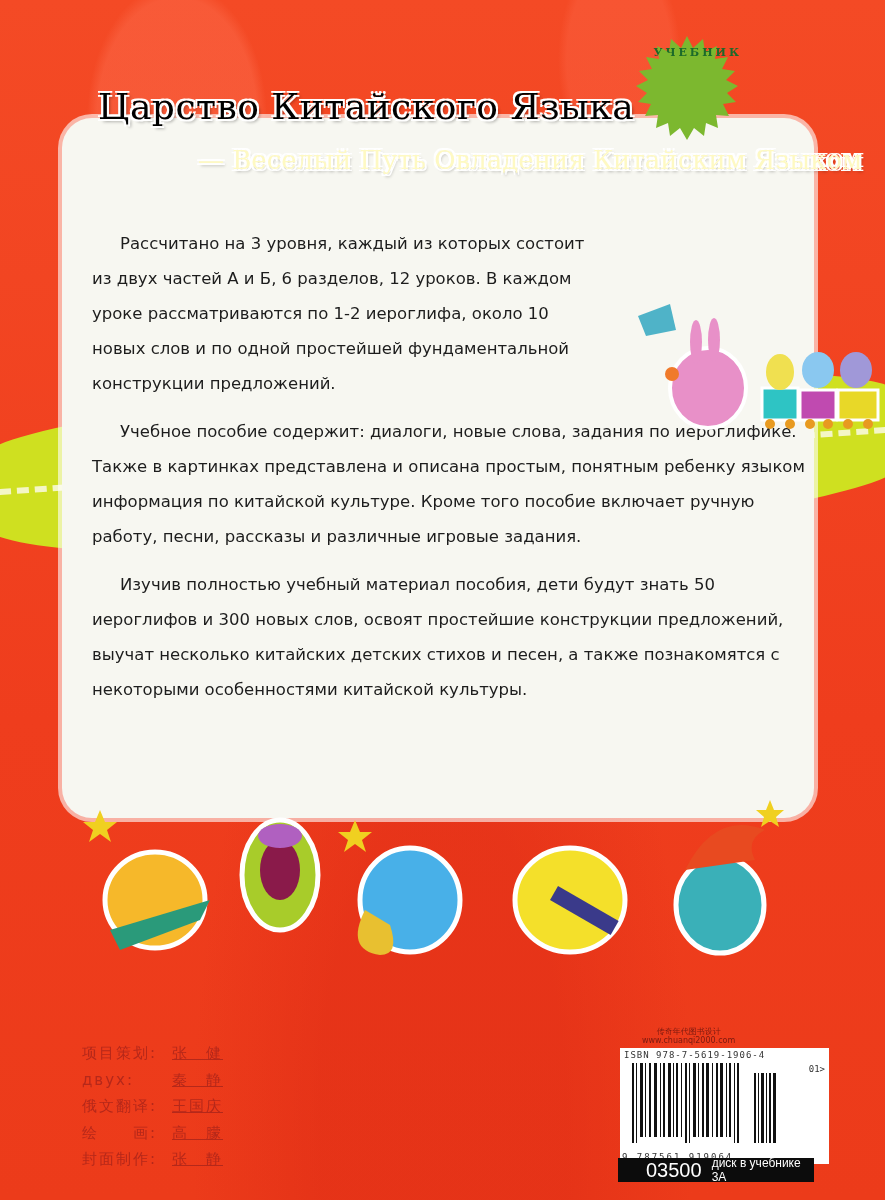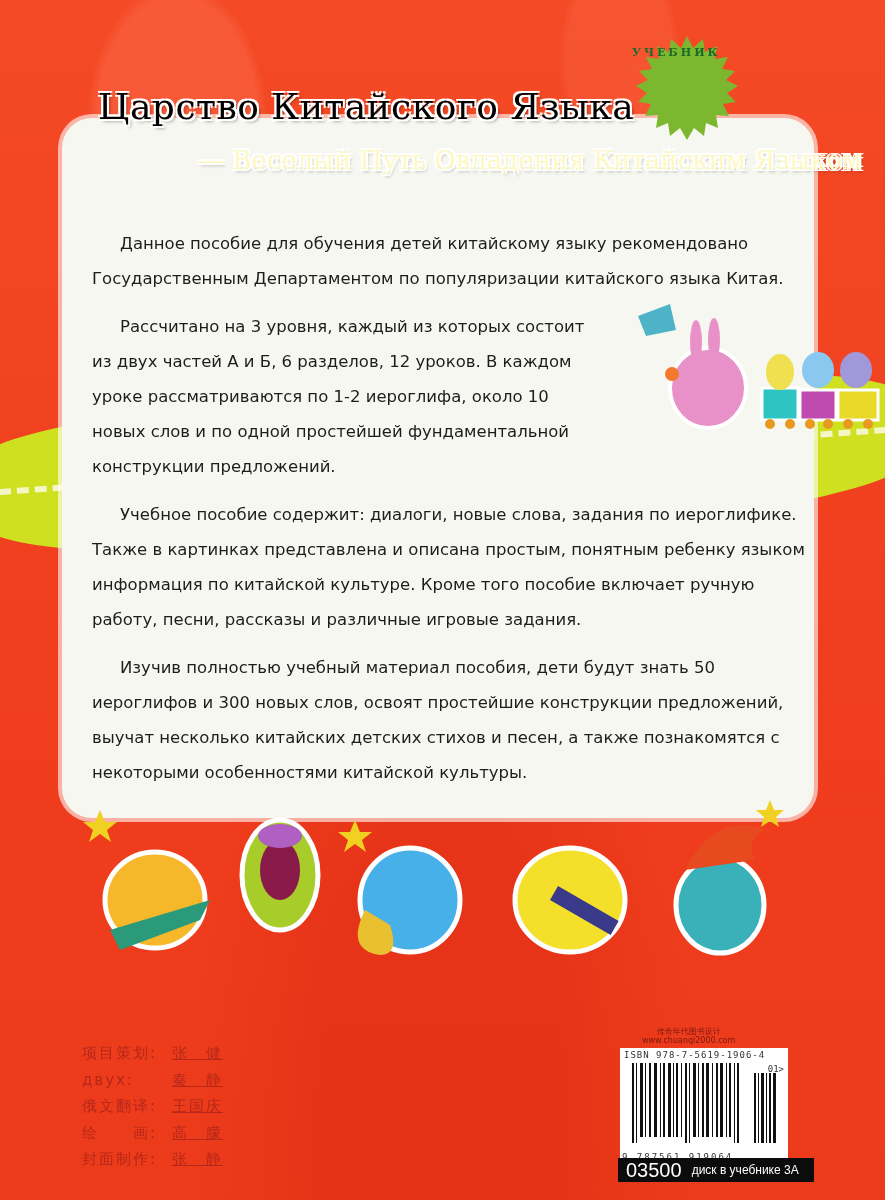--- a/index.html
+++ b/index.html
@@ -42,21 +42,21 @@
   .badge {
     position:absolute; left:632px; top:34px; width:110px; height:110px;
   }
   .badge svg { position:absolute; left:0; top:0; }
   .badge-num {
     position:absolute; left:0; top:36px; width:110px; text-align:center;
     font-family:"DejaVu Sans", sans-serif; font-weight:bold; font-style:italic;
     font-size:40px; color:#fff; text-shadow:1px 1px 2px rgba(0,0,0,0.3);
   }
   .badge-word {
-    position:absolute; left:0; top:12px; width:110px; text-align:left;
+    position:absolute; left:0; top:12px; width:110px; text-align:right;
     font-family:"DejaVu Serif", serif; font-size:11px; color:#1b6a2a; letter-spacing:3px; font-weight:bold;
   }
   .body-text {
     position:absolute; left:92px; width:720px;
     font-family:"DejaVu Sans", sans-serif; font-size:16.5px; color:#1d1d1d;
     line-height:35px;
   }
   .body-text p { margin:0 0 13px 0; text-indent:28px; }
   .para-narrow { width:510px; }
   .illus-train {
@@ -70,35 +70,35 @@
     font-family:"DejaVu Sans", sans-serif; font-size:15px; color:#b5281a;
     line-height:26.5px;
   }
   .credits .row { display:flex; }
   .credits .role { width:90px; letter-spacing:2px; }
   .credits .name { letter-spacing:2px;text-decoration:underline; }
   .publisher {
     position:absolute; left:642px; top:1027px; font-size:8px; color:#7a1a10; text-align:center; line-height:9px;
   }
   .barcode {
-    position:absolute; left:620px; top:1048px; width:168px; height:116px; background:#fff;
+    position:absolute; left:620px; top:1048px; width:168px; height:116px; background:#fff;padding-left:41px;
   }
   .isbn {
     position:absolute; left:4px; top:2px; font-family:"DejaVu Sans Mono", monospace; font-size:9px; color:#333; letter-spacing:1px;
   }
   .bars { position:absolute; left:12px; top:15px; }
   .bar-digits {
     position:absolute; left:2px; bottom:2px; font-family:"DejaVu Sans Mono", monospace; font-size:9px; color:#333; letter-spacing:2px;
   }
   .addon-label {
     position:absolute; right:4px; top:16px; font-family:"DejaVu Sans Mono", monospace; font-size:9px; color:#333;
   }
   .price-strip {
     position:absolute; left:618px; top:1158px; width:196px; height:24px; background:#0c0c0c; color:#fff;
-    display:flex; align-items:center; padding-left:8px; box-sizing:border-box;
+    display:flex; align-items:center; padding-left:28px; box-sizing:border-box;
   }
   .price { font-family:"Liberation Sans", sans-serif; font-size:20px; margin-right:10px; }
   .disk-note { font-family:"Liberation Sans", sans-serif; font-size:12px; }
 </style>
 </head>
 <body>
 
 <div class="road"></div>
 
 <div class="panel"></div>
@@ -107,21 +107,20 @@
 <div class="title-2">— Веселый Путь Овладения Китайским Языком</div>
 
 <div class="badge">
   <svg width="110" height="110" viewBox="0 0 110 110">
     <polygon fill="#7cb82f" points="55,2 61,14 71,5 73,18 85,12 83,25 96,23 90,35 103,37 94,46 106,52 95,59 104,68 91,70 97,82 84,81 86,94 74,89 72,102 62,94 55,106 48,94 38,102 36,89 24,94 26,81 13,82 19,70 6,68 15,59 4,52 16,46 7,37 20,35 14,23 27,25 25,12 37,18 39,5 49,14"></polygon>
   </svg>
   <div class="badge-word">УЧЕБНИК</div>
 </div>
 
 <div class="body-text" style="top:226px;">
-  <p>Данное пособие для обучения детей китайскому языку рекомендовано Государственным Департаментом по популяризации китайского языка Китая.</p>
   <p class="para-narrow">Рассчитано на 3 уровня, каждый из которых состоит из двух частей А и Б, 6 разделов, 12 уроков. В каждом уроке рассматриваются по 1-2 иероглифа, около 10 новых слов и по одной простейшей фундаментальной конструкции предложений.</p>
   <p>Учебное пособие содержит: диалоги, новые слова, задания по иероглифике. Также в картинках представлена и описана простым, понятным ребенку языком информация по китайской культуре. Кроме того пособие включает ручную работу, песни, рассказы и различные игровые задания.</p>
   <p>Изучив полностью учебный материал пособия, дети будут знать 50 иероглифов и 300 новых слов, освоят простейшие конструкции предложений, выучат несколько китайских детских стихов и песен, а также познакомятся с некоторыми особенностями китайской культуры.</p>
 </div>
 
 <svg class="illus-train" viewBox="0 0 260 150">
   <ellipse cx="78" cy="88" rx="38" ry="40" fill="#e890c8" stroke="#fff" stroke-width="4"></ellipse>
   <ellipse cx="66" cy="42" rx="6" ry="22" fill="#e890c8"></ellipse>
   <ellipse cx="84" cy="40" rx="6" ry="22" fill="#e890c8"></ellipse>
   <circle cx="42" cy="74" r="7" fill="#f07a2a"></circle>

